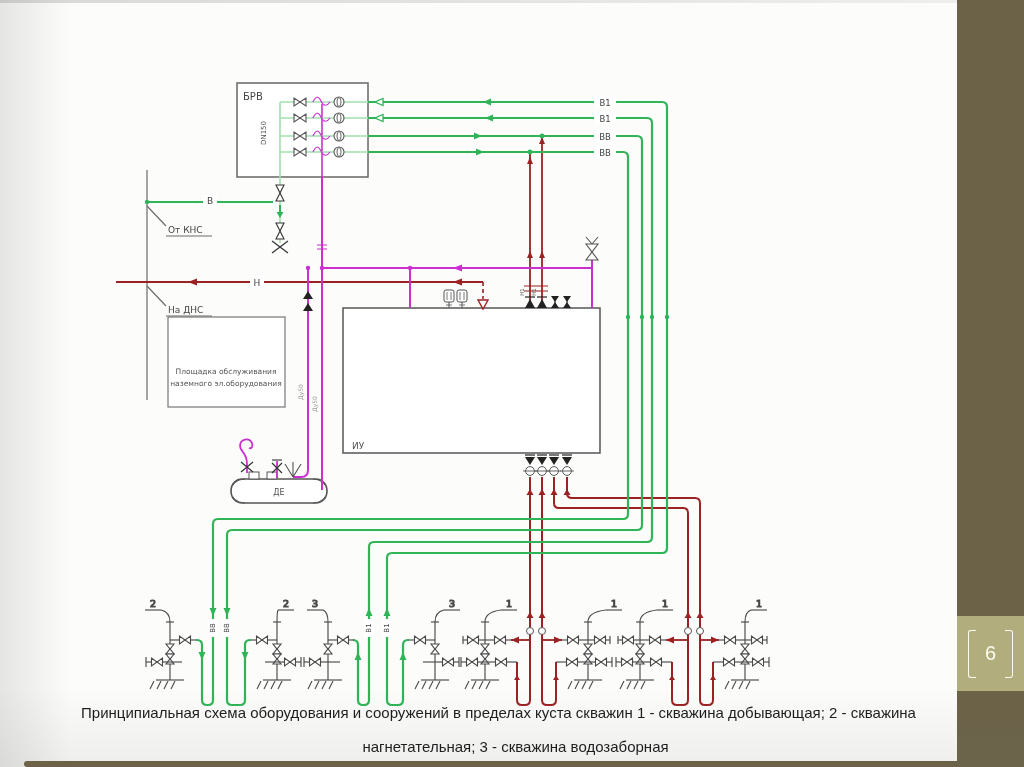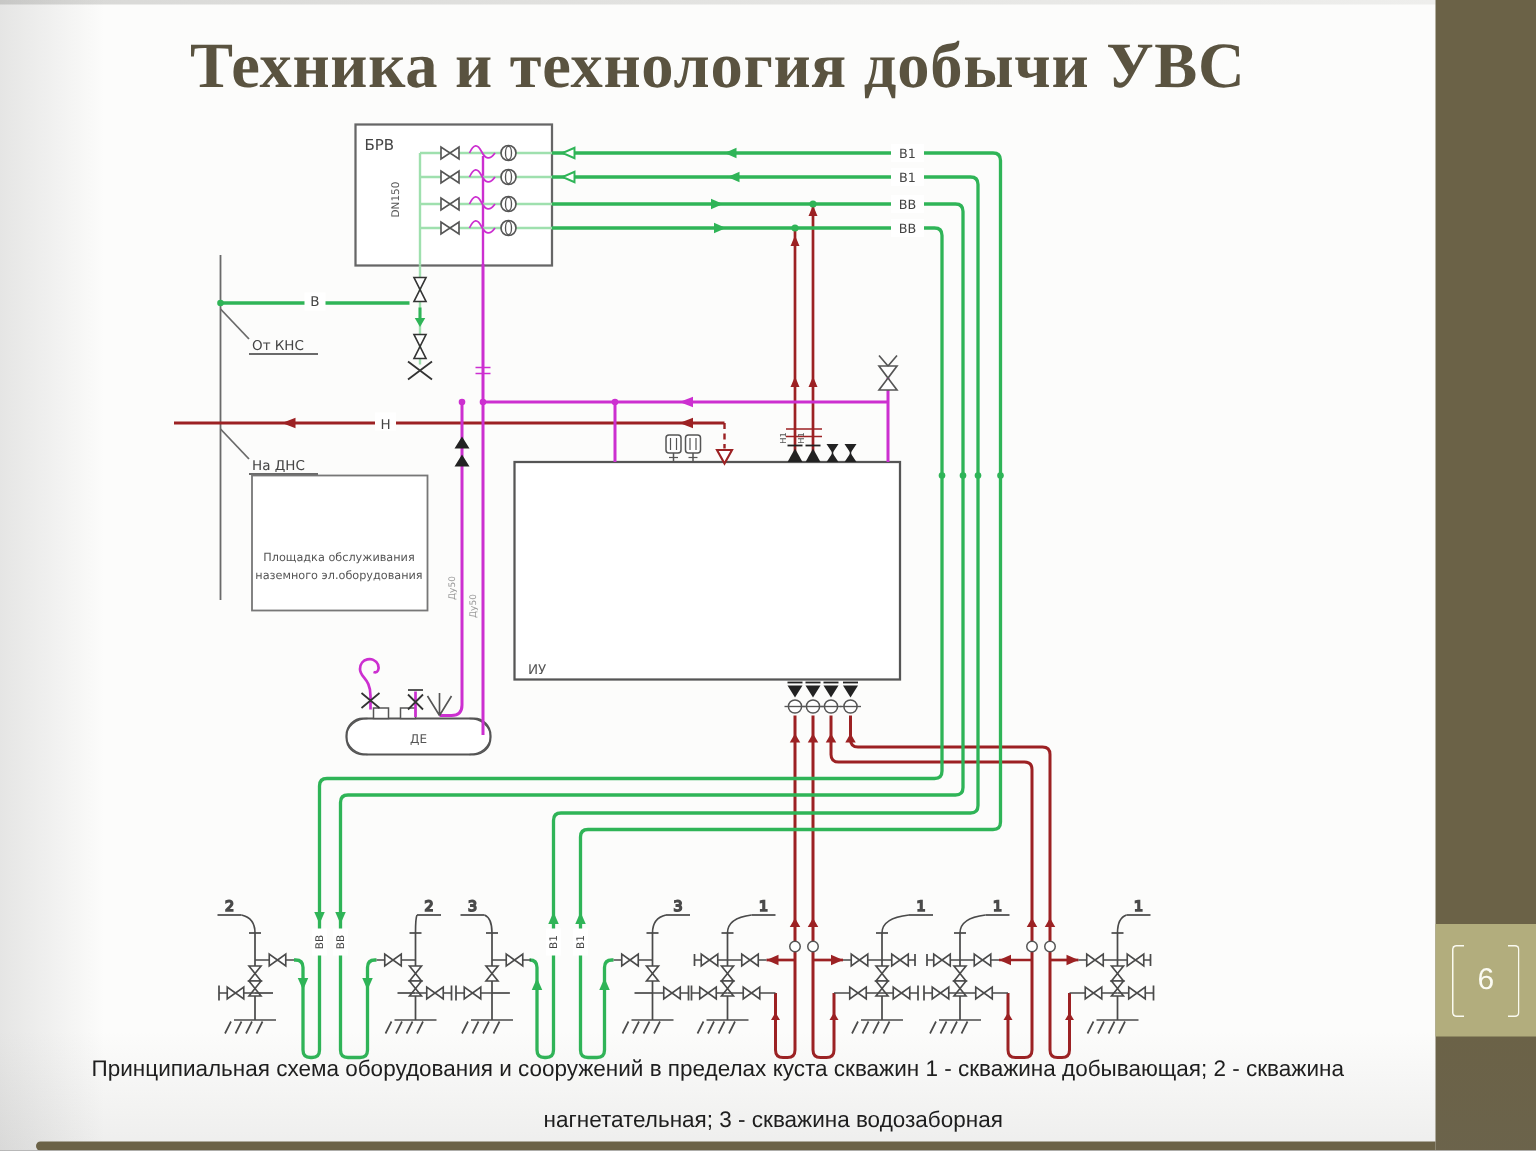--- a/index.html
+++ b/index.html
@@ -6,39 +6,38 @@
   .page{position:relative;width:1024px;height:767px;background:#fcfcfb;overflow:hidden;
         font-family:"Liberation Sans",sans-serif;}
   .page::before{content:"";position:absolute;left:0;top:0;bottom:0;width:70px;
         background:linear-gradient(90deg,rgba(110,110,110,.16),rgba(110,110,110,0));pointer-events:none;z-index:5;}
   .page::after{content:"";position:absolute;left:0;bottom:0;width:100%;height:80px;
         background:linear-gradient(0deg,rgba(110,110,110,.10),rgba(110,110,110,0));pointer-events:none;z-index:5;}
   .topline{position:absolute;left:0;top:0;width:957px;height:3px;background:linear-gradient(90deg,#d8d8d6,#eeeeec);}
   .title{position:absolute;left:0;top:20px;width:957px;text-align:center;
          font-family:"Liberation Serif",serif;font-weight:600;font-size:43px;letter-spacing:.5px;color:#5a5340;}
   .caption{position:absolute;left:0;width:957px;text-align:center;font-size:15px;color:#1e1e1e;z-index:6;}
-  .cap1{top:704px;}
+  .cap1{top:704px;padding-left:20px;}
   .cap2{top:738px;margin-left:37px;}
   .sidebar{position:absolute;left:957px;top:0;width:67px;height:767px;background:#6b6247;}
   .badge{position:absolute;left:957px;top:616px;width:67px;height:75px;background:#b2ad7d;
          display:flex;align-items:center;justify-content:center;z-index:7;}
   .badge .num{color:#fbfbf2;font-size:20px;margin:0 9px;}
   .brk{width:7px;height:46px;border-top:1.6px solid #fafaf0;border-bottom:1.6px solid #fafaf0;}
   .brk.l{border-left:1.6px solid #fafaf0;border-radius:3px 0 0 3px;}
   .brk.r{border-right:1.6px solid #fafaf0;border-radius:0 3px 3px 0;}
   .bottomstrip{position:absolute;left:24px;top:761px;width:933px;height:6px;background:#6b6247;border-radius:3px 0 0 3px;z-index:6;}
   svg text{font-family:"DejaVu Sans",sans-serif;}
 </style>
 </head>
 <body>
 
 <div class="page">
   <div class="topline"></div>
 
-  <div class="title">Техника и технология добычи УВС</div>
 
   <svg id="diag" width="1024" height="767" viewBox="0 0 1024 767" style="position:absolute;left:0;top:0;">
 
     <g stroke="#6a6a6a" stroke-width="1.2" fill="none">
       <line x1="147" y1="170" x2="147" y2="400"></line>
       <path d="M147,206 L166,226"></path>
       <path d="M147,286 L166,306"></path>
       <line x1="166" y1="236" x2="212" y2="236"></line>
       <line x1="166" y1="316" x2="212" y2="316"></line>
     </g>

